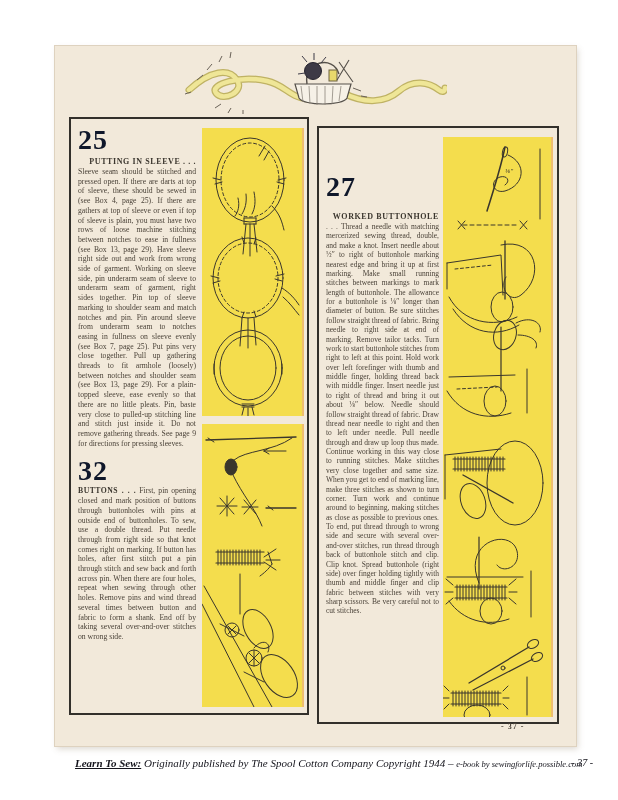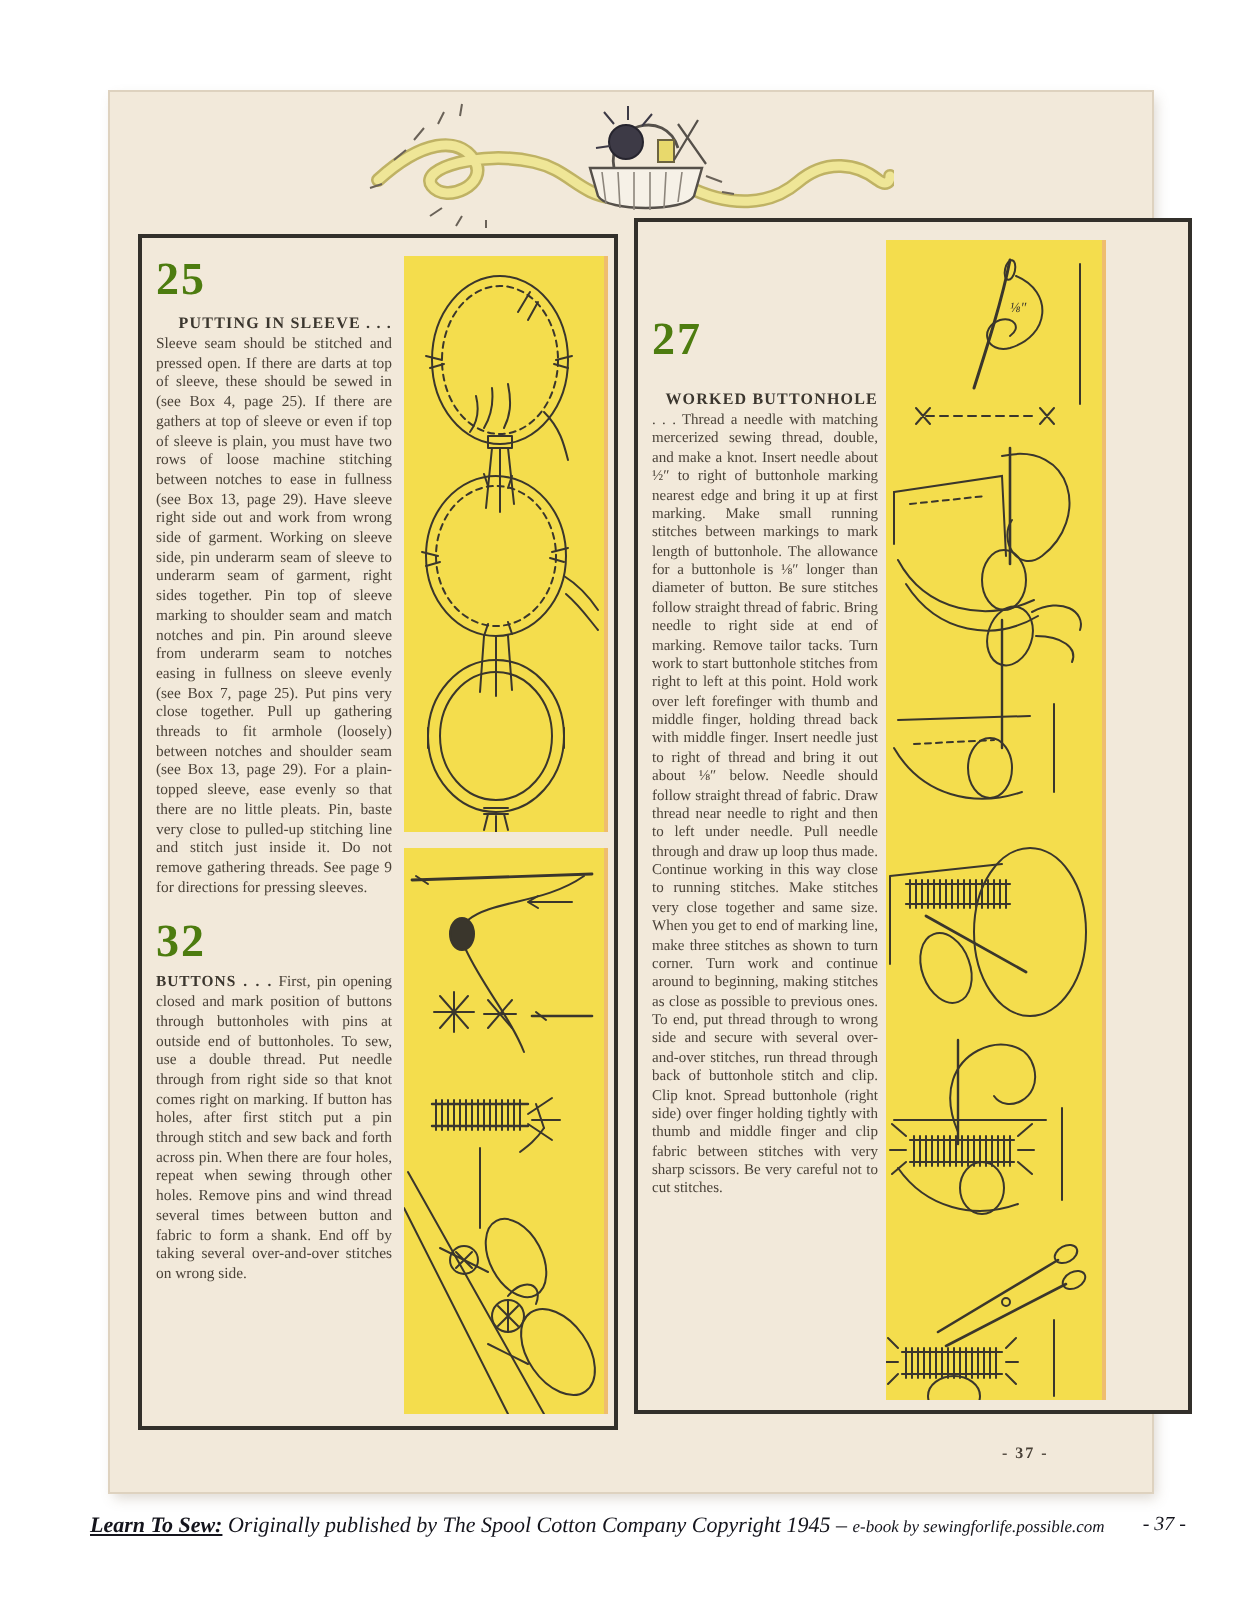--- a/index.html
+++ b/index.html
@@ -12,26 +12,26 @@
   .page{
     position:absolute;left:55px;top:46px;width:521px;height:700px;
     background:#f2e9da;
     box-shadow:0 0 0 1px #ded2bf, 2px 3px 6px rgba(120,100,70,.25);
   }
   .vignette{position:absolute;left:128px;top:2px;width:264px;height:66px;}
   .col-box{
     position:absolute;border:2px solid #33302b;background:#f2e9da;overflow:hidden;
   }
   .box-left{left:14px;top:71px;width:236px;height:594px;}
-  .box-right{left:262px;top:63px;width:238px;height:594px;padding-left:37px;}
+  .box-right{left:262px;top:80px;width:238px;height:594px;}
   .textcol{position:absolute;color:#4a4238;}
   .textcol-left{left:7px;top:6px;width:118px;}
   .textcol-right{left:7px;top:44px;width:113px;}
   .big-num{
-    font-weight:bold;font-size:23px;line-height:30px;color:#4d7c0f;
+    font-weight:bold;font-size:28px;line-height:30px;color:#0f172a;
     letter-spacing:1px;
   }
   .sec-title{
     font-weight:bold;font-size:8px;letter-spacing:.6px;color:#3b362e;
     margin:2px 0 1px 0;
     text-align:right;
   }
   .sec-body{
     font-size:7.7px;line-height:1.26;text-align:justify;
   }
@@ -47,21 +47,21 @@
   .panel-buttonhole{left:124px;top:9px;width:108px;height:580px;}
   svg{display:block;}
   .scan-pagenum{
     position:absolute;left:446px;top:676px;width:70px;
     font-size:8px;font-weight:bold;color:#4a4238;letter-spacing:1px;
   }
   .footer{
     position:absolute;left:45px;top:757px;width:548px;
     font-style:italic;color:#14141c;font-size:11px;white-space:nowrap;
   }
-  .footer .book-title{font-weight:bold;text-decoration:underline;}
+  .footer .book-title{font-weight:bold;text-decoration:underline;margin-left:30px;}
   .footer .ebook{font-size:8.5px;}
   .footer .footer-page{position:absolute;right:0;top:0;font-size:10px;}
 </style>
 </head>
 <body>
 
 <div class="page">
 
   <svg class="vignette" viewBox="0 0 264 66">
     <g fill="none" stroke-linecap="round">
@@ -233,15 +233,15 @@
           <ellipse cx="34" cy="578" rx="13" ry="10"></ellipse>
         </g>
       </svg>
     </div>
   </div>
 
   <div class="scan-pagenum">- 37 -</div>
 </div>
 
 <div class="footer">
-  <span class="book-title">Learn To Sew:</span><span> Originally published by The Spool Cotton Company Copyright 1945 – </span><span class="ebook">e-book by sewingforlife.possible.com</span>
+  <span class="book-title">Learn To Sew:</span><span> Originally published by The Spool Cotton Company Copyright 1944 – </span><span class="ebook">e-book by sewingforlife.possible.com</span>
   <span class="footer-page">- 37 -</span>
 </div>
 
 </body></html>

